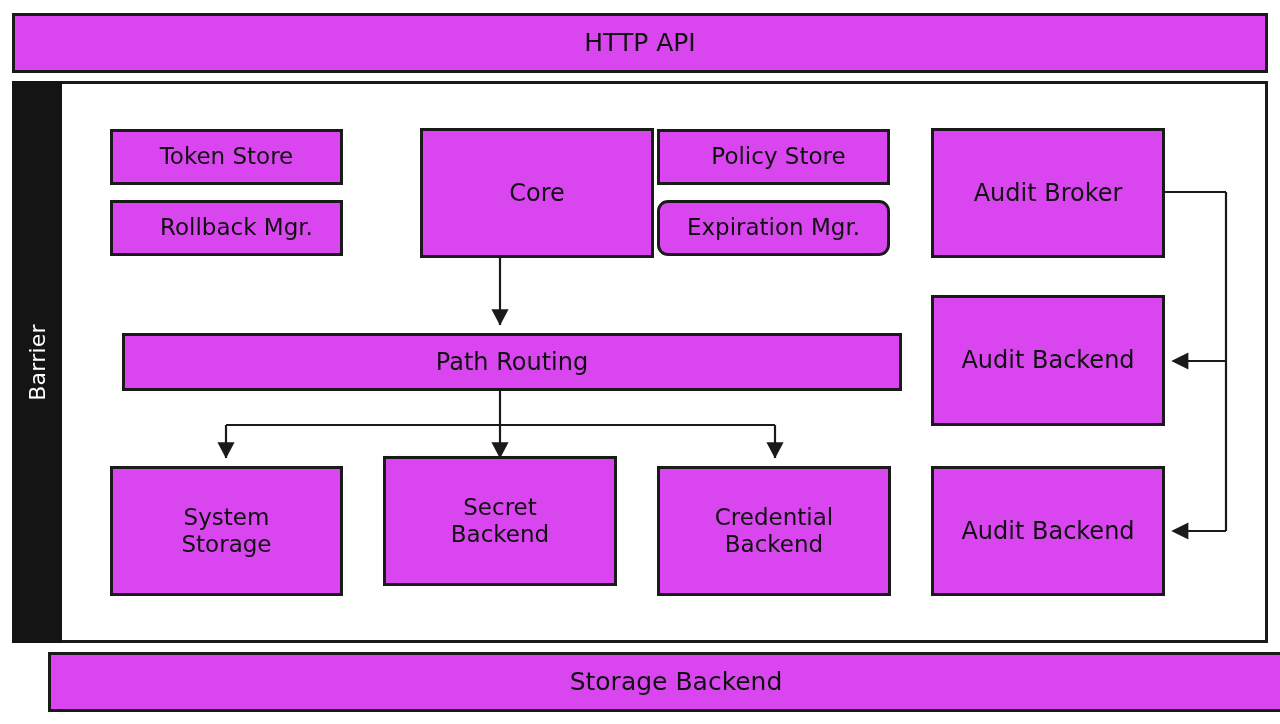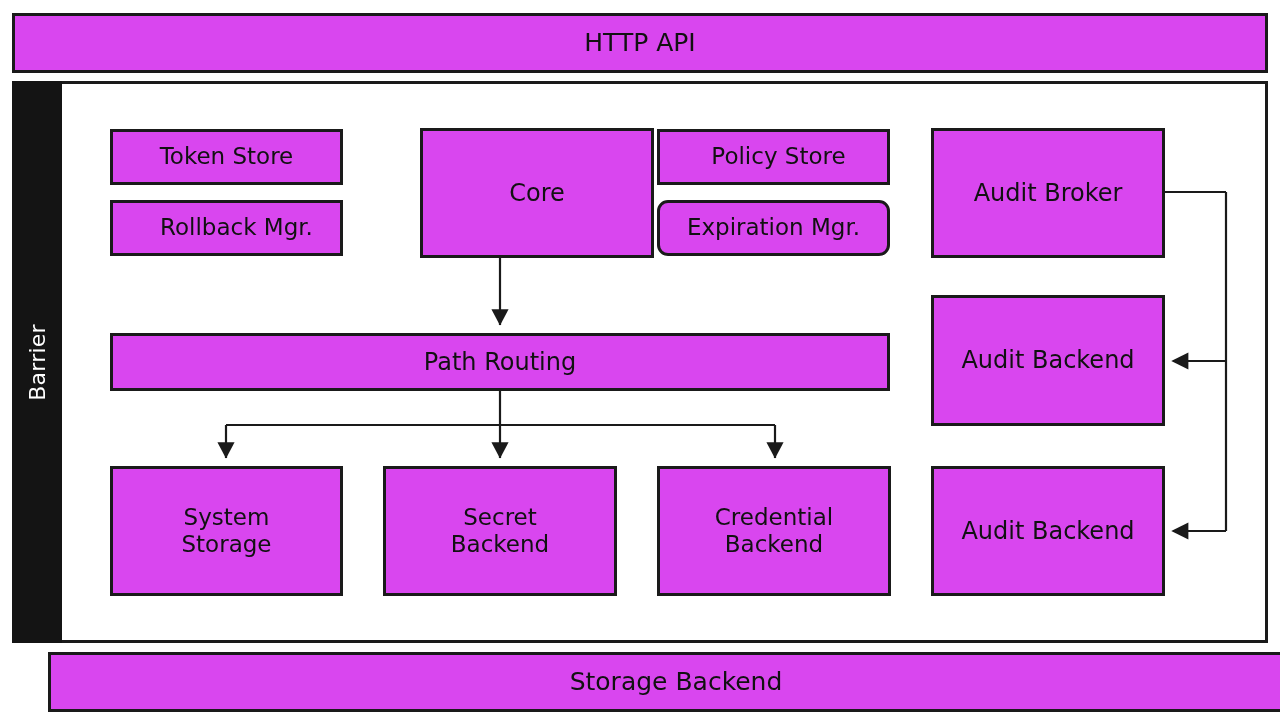--- a/index.html
+++ b/index.html
@@ -80,25 +80,25 @@
   }
 
   
   #token-store      { left: 110px; top: 129px; width: 233px; height: 56px; font-size: 23px; }
   #rollback-mgr     { left: 110px; top: 200px; width: 233px; height: 56px; font-size: 23px; padding-left: 20px; }
   #core             { left: 383px; top: 128px; width: 234px; height: 130px; font-size: 24px; margin-left: 37px; }
   #policy-store     { left: 657px; top: 129px; width: 233px; height: 56px; font-size: 23px; padding-left: 10px; }
   #expiration-mgr   { left: 657px; top: 200px; width: 233px; height: 56px; font-size: 23px; border-radius: 11px; }
   #audit-broker     { left: 931px; top: 128px; width: 234px; height: 130px; font-size: 24px; }
 
-  #path-routing     { left: 110px; top: 333px; width: 780px; height: 58px; font-size: 24px; }
+  #path-routing     { left: 122px; top: 333px; width: 780px; height: 58px; font-size: 24px; }
   #audit-backend-1  { left: 931px; top: 295px; width: 234px; height: 131px; font-size: 24px; }
 
   #system-backend     { left: 110px; top: 466px; width: 233px; height: 130px; font-size: 23px; }
-  #secret-backend     { left: 383px; top: 466px; width: 234px; height: 130px; font-size: 23px; }
+  #secret-backend     { left: 383px; top: 456px; width: 234px; height: 130px; font-size: 23px; }
   #credential-backend { left: 657px; top: 466px; width: 234px; height: 130px; font-size: 23px; }
   #audit-backend-2    { left: 931px; top: 466px; width: 234px; height: 130px; font-size: 24px; }
 
   
   #connectors {
     position: absolute;
     left: 0; top: 0;
     width: 1280px; height: 724px;
     pointer-events: none;
   }

